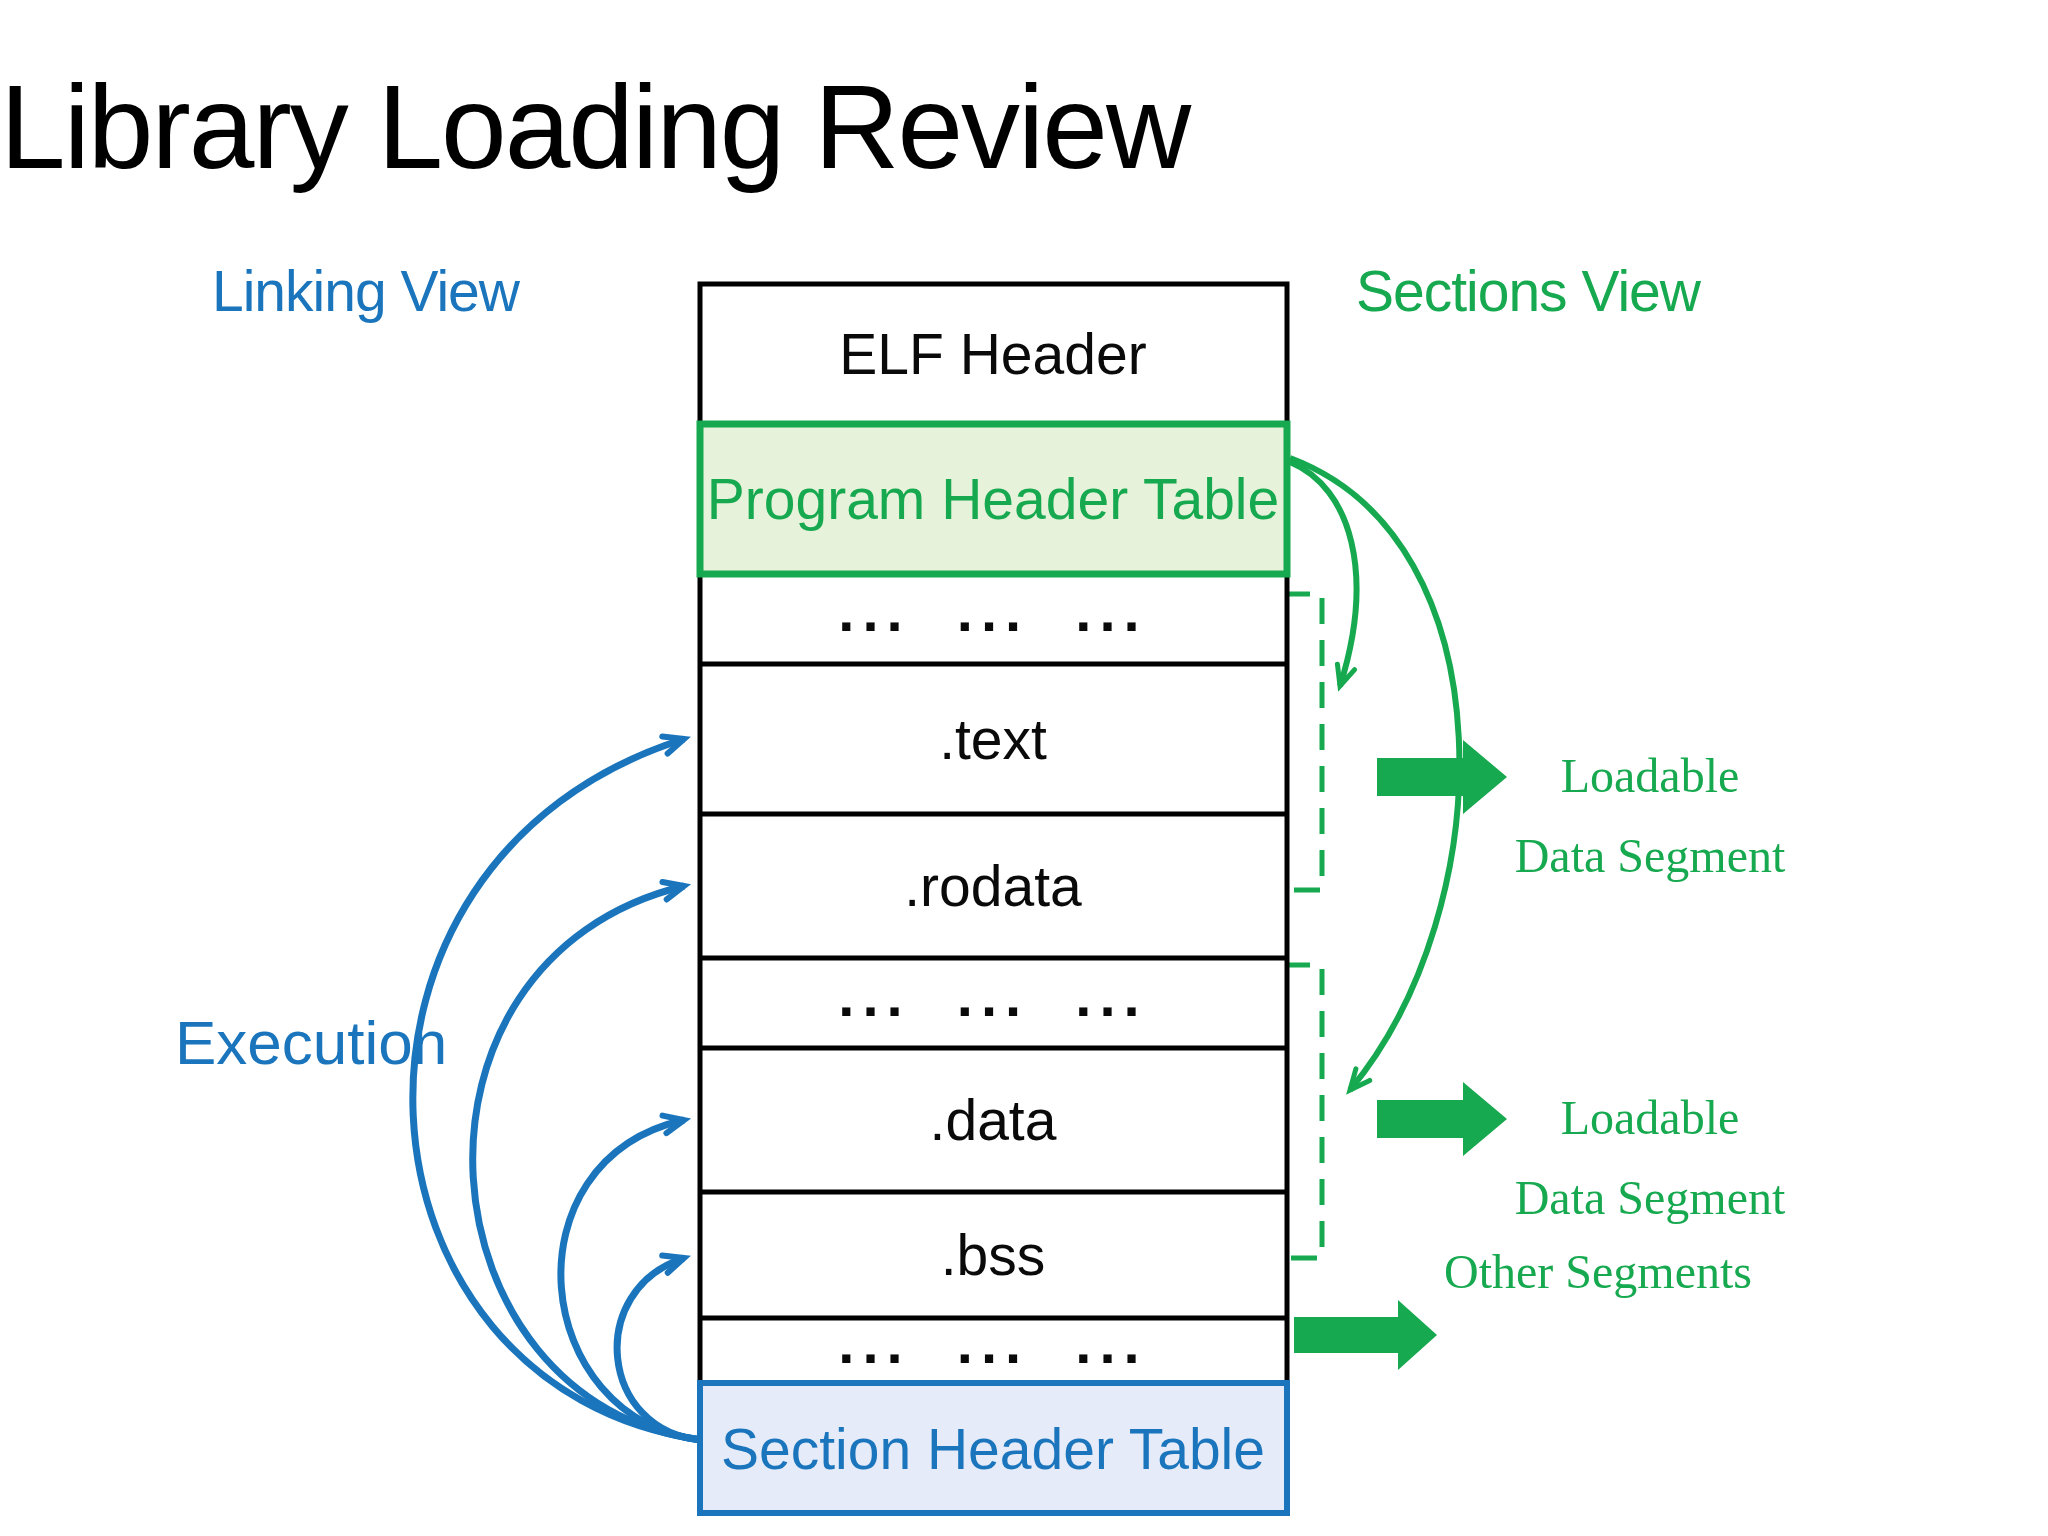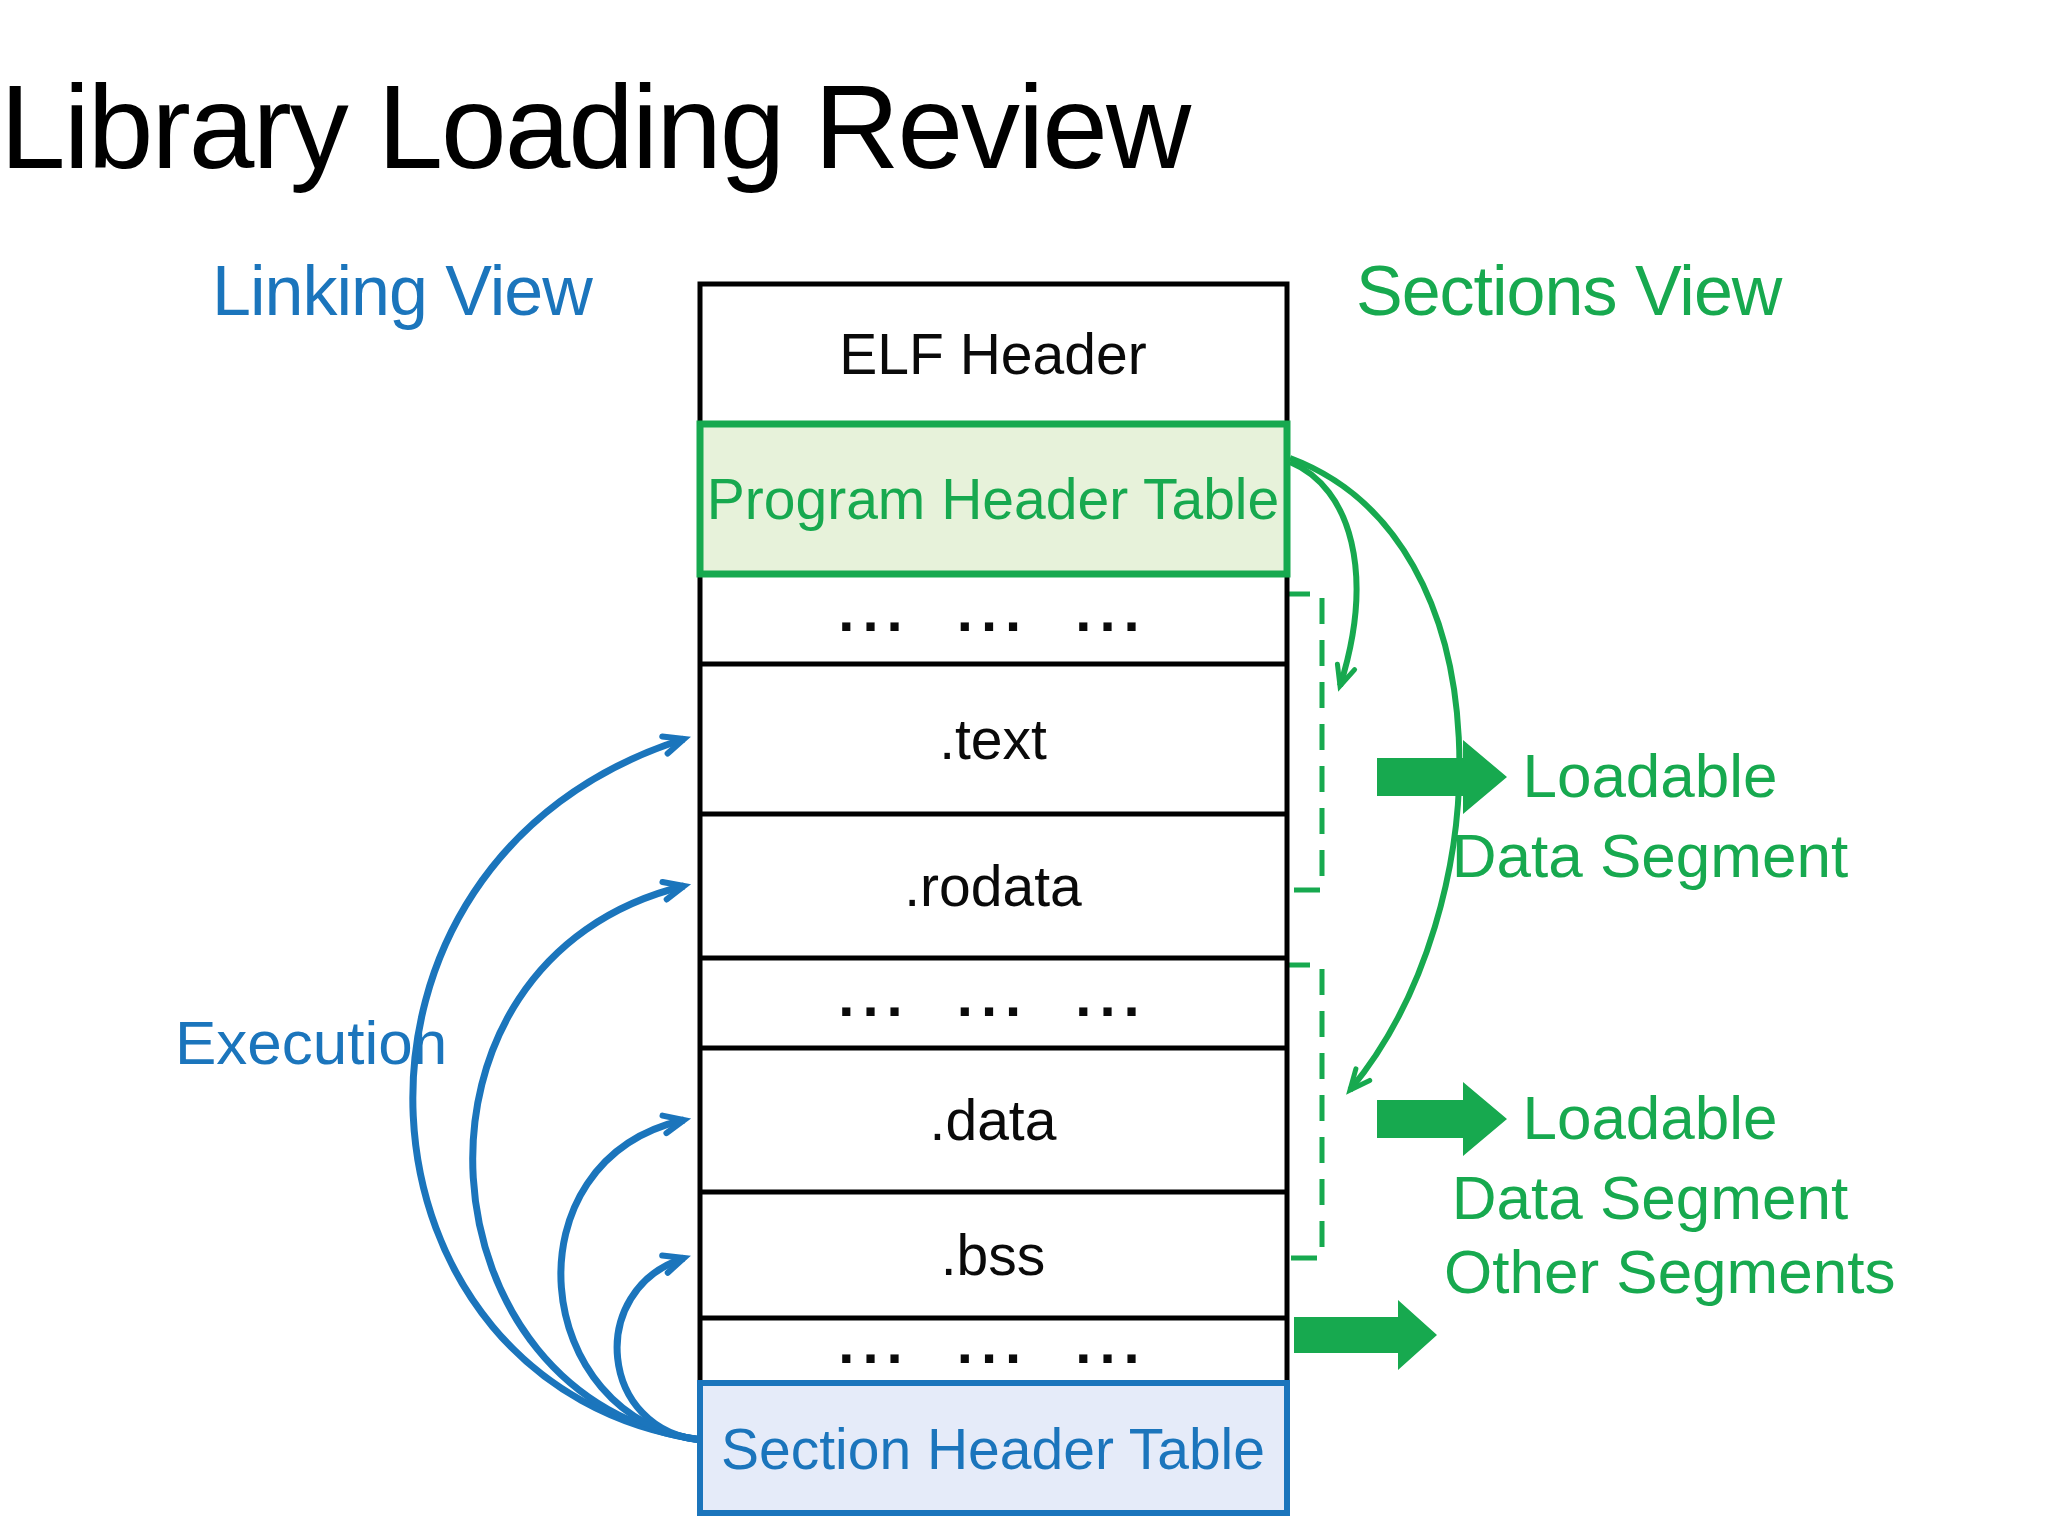--- a/index.html
+++ b/index.html
@@ -7,21 +7,21 @@
   }
   html,body{margin:0;padding:0;background:#fff;}
   .slide{
     position:relative; width:2048px; height:1536px; background:#ffffff; overflow:hidden;
     font-family:"Liberation Sans", sans-serif;
   }
   .title{
     position:absolute; left:0; top:52px; width:2048px; text-align:left;
     font-size:118px; line-height:150px; color:#000; letter-spacing:-2px; white-space:nowrap;
   }
-  .view-label{position:absolute; font-size:70px; line-height:86px; white-space:nowrap; letter-spacing:-1px;}
+  .view-label{position:absolute; font-size:57px; line-height:86px; white-space:nowrap; letter-spacing:-1px;}
   .view-label.linking{left:212px; top:248px; color:var(--blue);}
   .view-label.execution{left:1356px; top:248px; color:var(--green);}
   .overlay{position:absolute; left:0; top:0; width:2048px; height:1536px;}
 
   
   .frame{fill:#ffffff; stroke:var(--ink); stroke-width:5;}
   .grid{stroke:var(--ink); stroke-width:5;}
   .pht-box{fill:var(--pht_fill); stroke:var(--green); stroke-width:7;}
   .sht-box{fill:var(--sht_fill); stroke:var(--blue); stroke-width:6;}
   .rowtext{font-family:"Liberation Sans", sans-serif; font-size:57px; text-anchor:middle;}
@@ -30,22 +30,22 @@
   .tblue{fill:var(--blue);}
   .dots-text{font-size:58px; font-weight:bold; letter-spacing:8px; word-spacing:22px; fill:#0a0a0a;}
   .bluecurve{fill:none; stroke:var(--blue); stroke-width:7;}
   .greencurve{fill:none; stroke:var(--green); stroke-width:6;}
   .bracket{fill:none; stroke:var(--green); stroke-width:5; stroke-dasharray:26 16;}
   .blockarrow{fill:var(--green); stroke:none;}
   .mblue{fill:none; stroke:var(--blue); stroke-width:6; stroke-linecap:round;}
   .mgreen{fill:none; stroke:var(--green); stroke-width:5; stroke-linecap:round;}
 
   .seg-label{
-    position:absolute; color:var(--green); font-size:62px; line-height:80px;
-    text-align:center; white-space:nowrap;
+    position:absolute; color:var(--green); font-size:48px; line-height:80px;
+    text-align:center; white-space:nowrap;font-family:Liberation Serif, serif;
   }
   .seg-label.code{left:1420px; top:736px; width:460px;}
   .seg-label.data{left:1420px; top:1078px; width:460px;}
   .seg-label.other{left:1444px; top:1232px; text-align:left;}
   .sections-label{
     position:absolute; left:175px; top:1005px; color:var(--blue);
     font-size:62px; line-height:76px; white-space:nowrap;
   }
 </style>
 </head>

